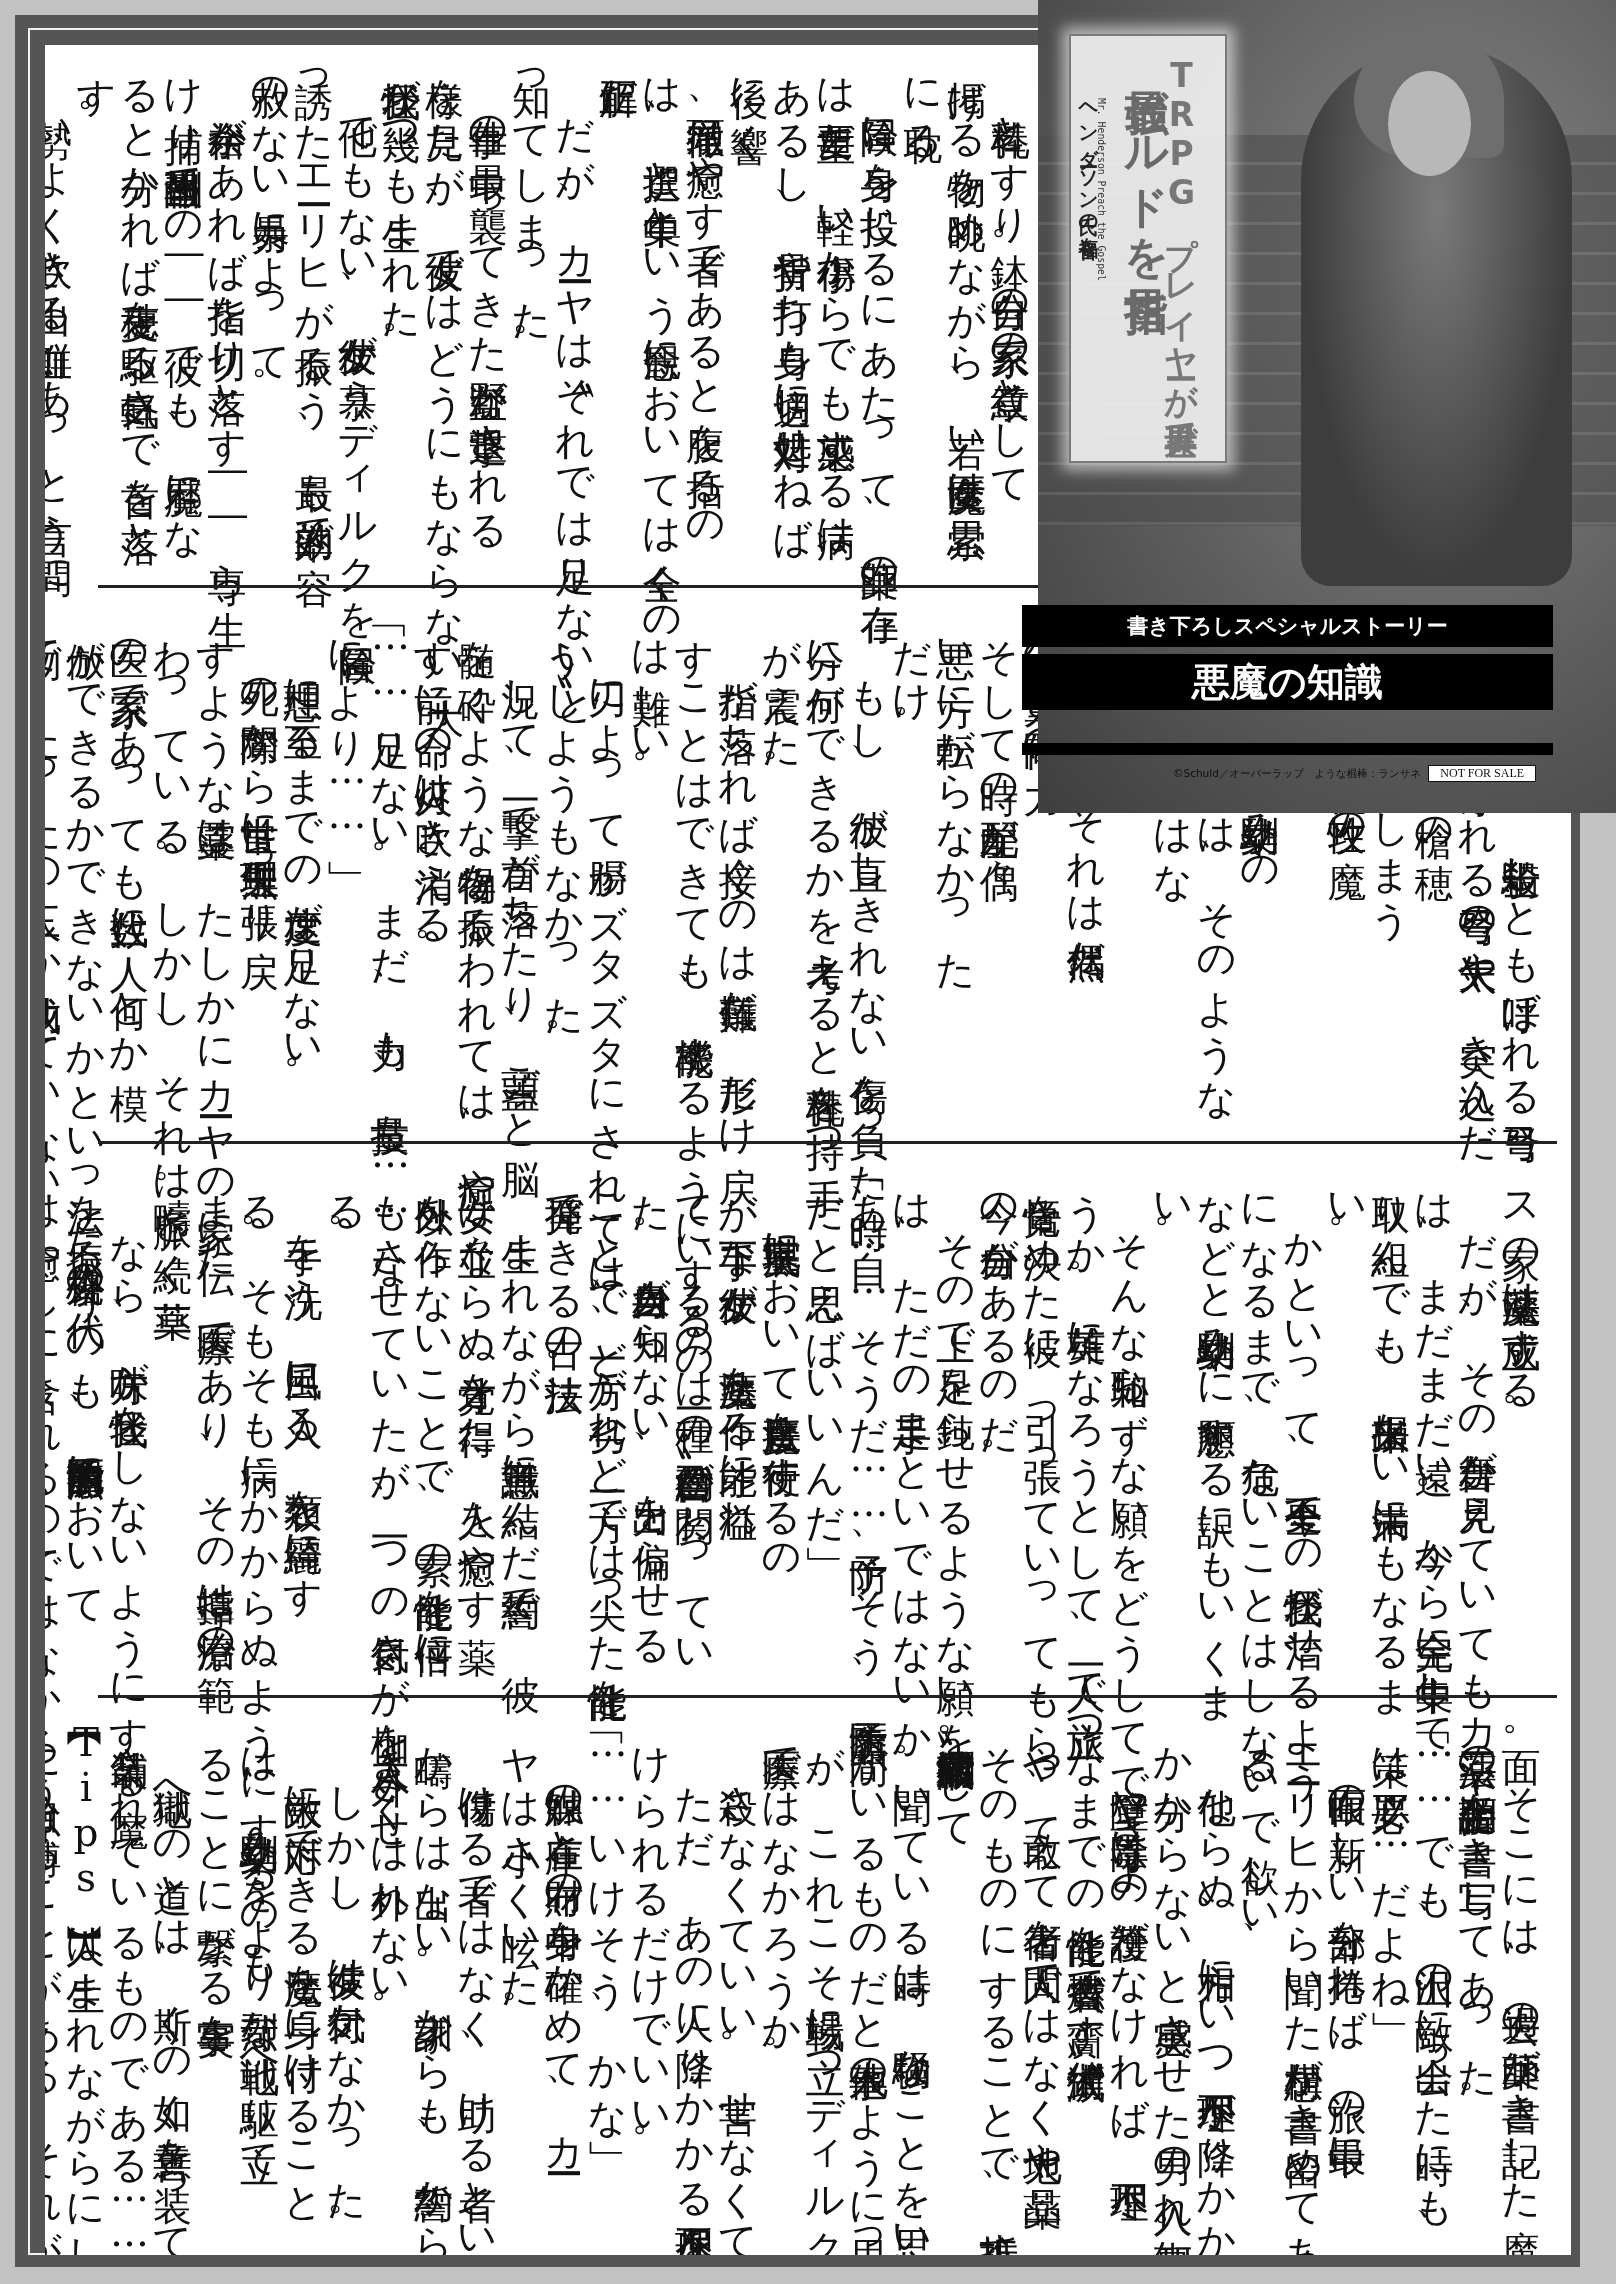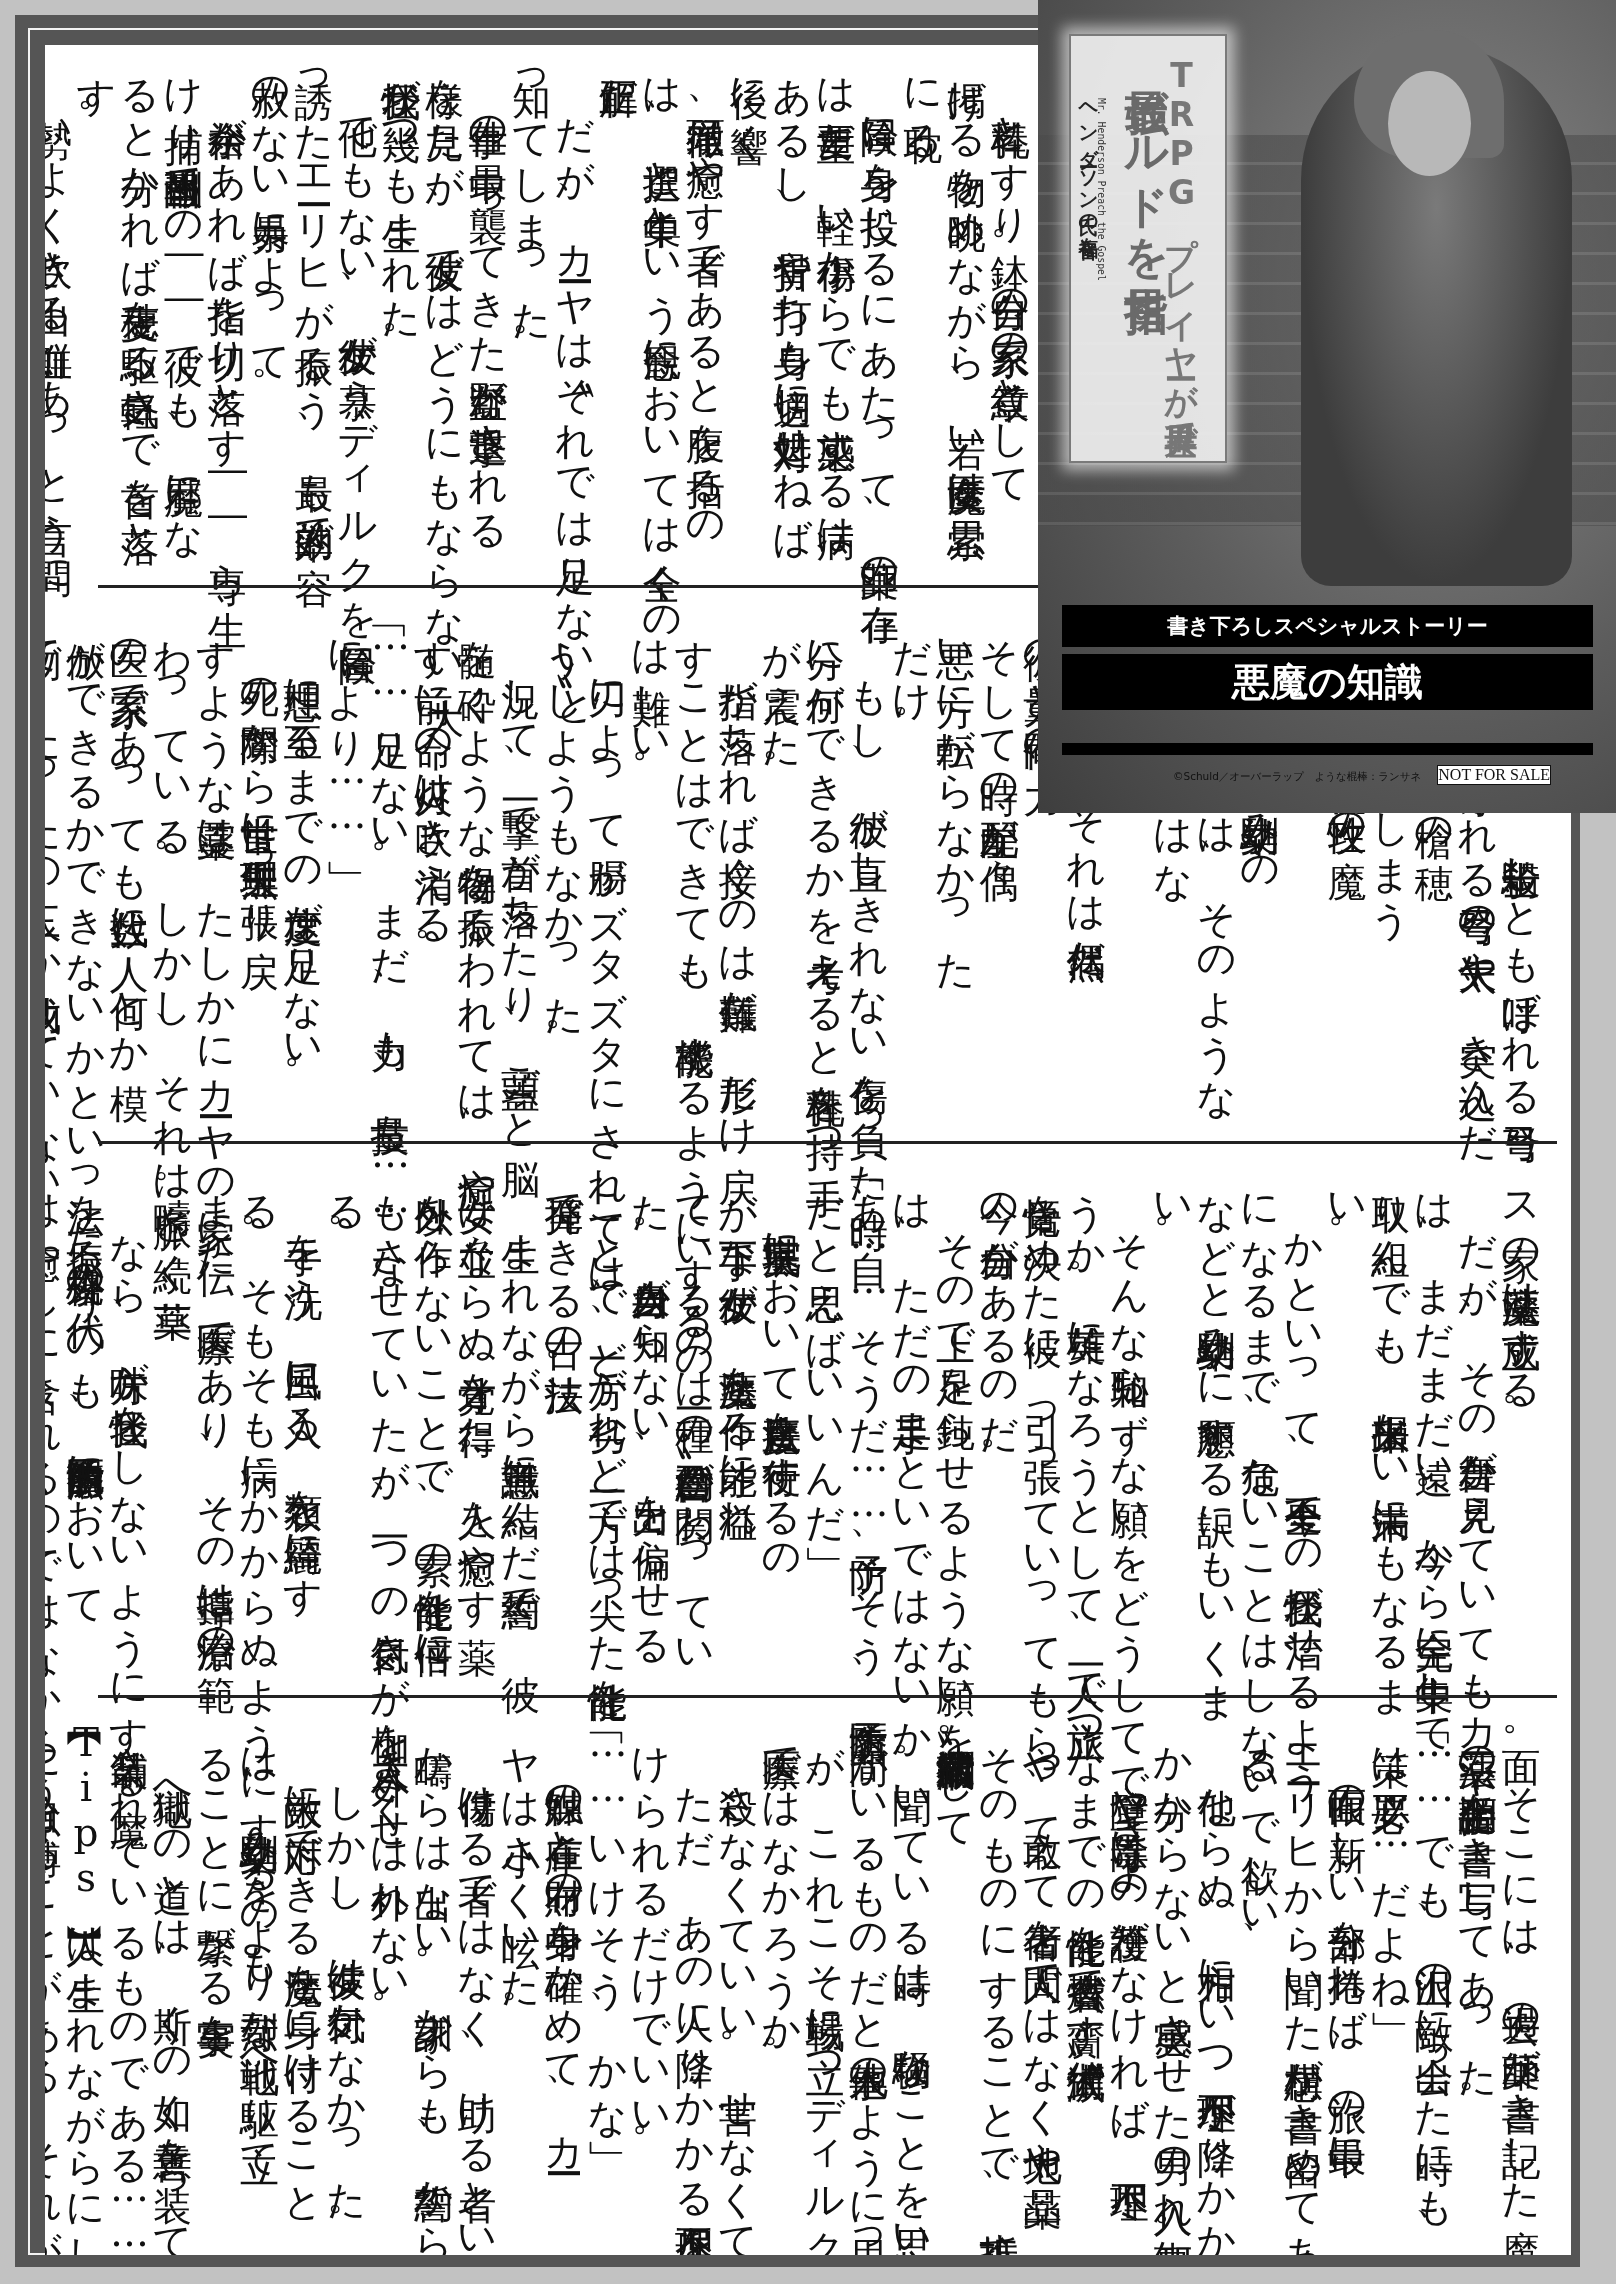--- a/index.html
+++ b/index.html
@@ -77,33 +77,33 @@
   .title-t2 { left: 1118px; top: 56px; font-size: 44px; color: #6a6a6a; }
   .title-en {
     position: absolute; left: 1096px; top: 98px; writing-mode: vertical-rl;
     font-family: "DejaVu Sans Mono", monospace; font-size: 9.8px; color: #333; white-space: nowrap;
   }
   .title-sub {
     position: absolute; left: 1075px; top: 90px; writing-mode: vertical-rl; text-orientation: upright;
     font-family: "DejaVu Sans", sans-serif; font-weight: bold; font-size: 19.5px; color: #222; white-space: nowrap;
   }
   .band {
-    position: absolute; left: 1062px; width: 531px; background: #000;
+    position: absolute; left: 1022px; width: 531px; background: #000;
     display: flex; align-items: center; justify-content: center; color: #fff;
   }
   .band-1 { top: 605px; height: 42px; font-family: "DejaVu Sans", sans-serif; font-size: 21px; font-weight: bold; }
   .band-2 { top: 654px; height: 56px; font-family: "DejaVu Serif", serif; font-size: 38px; font-weight: bold; }
   .band-3 { top: 743px; height: 12px; }
   .credit {
     position: absolute; left: 1173px; top: 765px; font-family: "DejaVu Sans", sans-serif;
     font-size: 10.5px; color: #111; white-space: nowrap;
   }
   .nfs {
     display: inline-block; border: 0.8px solid #111; background: #fff;
-    font-family: "Liberation Serif", serif; font-size: 16px; padding: 0 0; margin-left: 16px;
+    font-family: "Liberation Serif", serif; font-size: 12px; padding: 0 11px; margin-left: 7px;
   }
 </style>
 </head>
 <body>
 
 <div class="frame-outer"></div>
 <div class="frame-line"></div>
 
 <div class="page">
 

